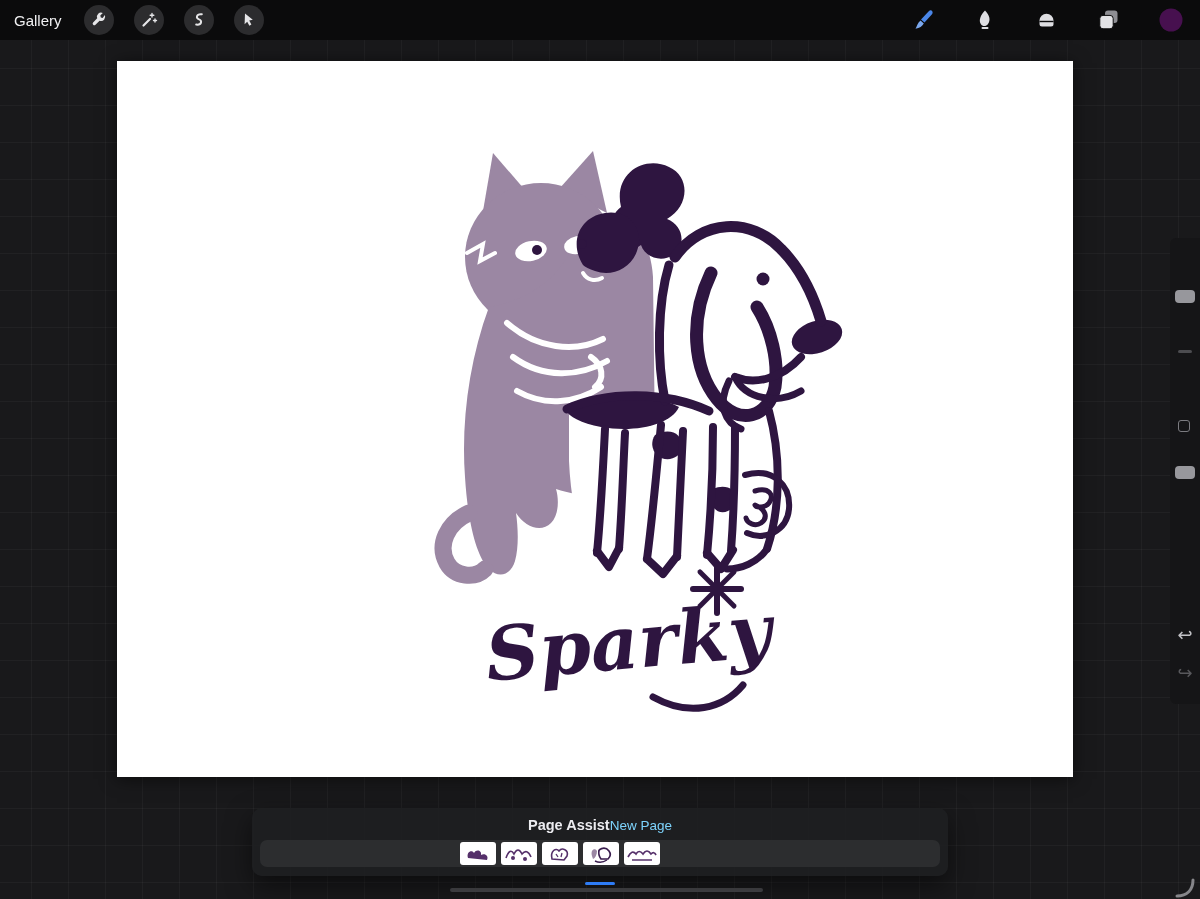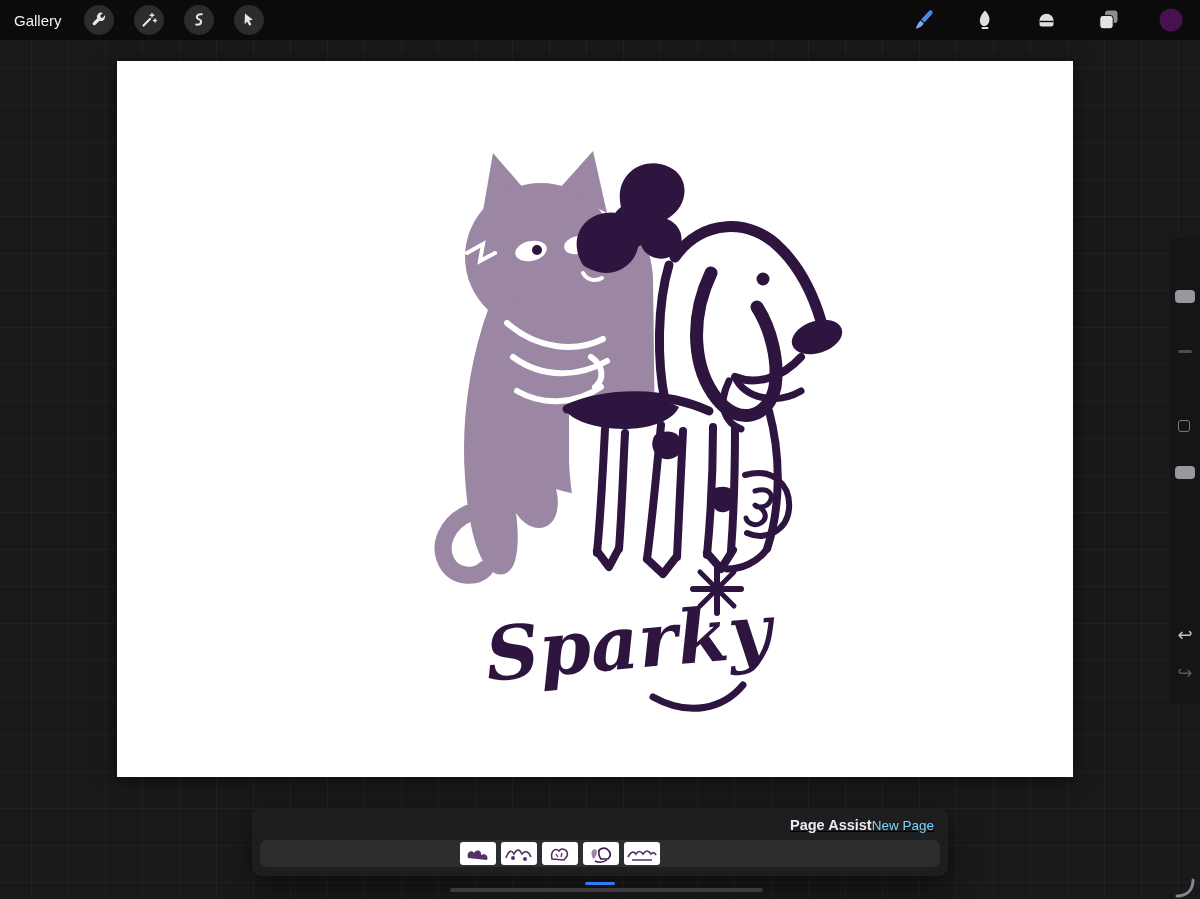--- a/index.html
+++ b/index.html
@@ -28,21 +28,21 @@
     border-radius:6px 0 0 6px;z-index:8;}
   .sHandle{position:absolute;left:5px;width:20px;height:13px;border-radius:4px;background:#97979c;}
   .sTick{position:absolute;left:8px;width:14px;height:3px;border-radius:2px;background:#4c4c50;}
   .sSquare{position:absolute;left:8px;width:12px;height:12px;border:1.6px solid #7b7b80;border-radius:3px;box-sizing:border-box;}
   .sUndo,.sRedo{position:absolute;left:0;width:30px;text-align:center;font-size:18px;line-height:22px;}
   .sUndo{color:#c2c2c6;}
   .sRedo{color:#58585c;}
   
   .panel{position:absolute;left:252px;top:808px;width:696px;box-sizing:border-box;
     background:rgba(30,31,33,0.97);border-radius:10px;box-shadow:0 10px 26px rgba(0,0,0,.5);z-index:9;}
-  .panelHead{display:flex;align-items:center;justify-content:flex-end;padding:9px 14px 5px;text-decoration:underline;}
+  .panelHead{display:flex;align-items:center;justify-content:center;padding:9px 14px 5px;}
   .panelTitle{color:#ececf0;font-size:14.5px;font-weight:bold;}
   .newPage{color:#7dd3fc;font-size:13.5px;cursor:default;}
   .track{margin:2px 8px 9px;height:27px;background:#2c2d2f;border-radius:7px;
     display:flex;align-items:center;justify-content:center;}
   .thumbs{display:flex;gap:5px;transform:translateX(-40px);}
   .thumb{width:36px;height:23px;background:#fff;border-radius:3px;overflow:hidden;}
   .thumb svg{display:block;width:100%;height:100%;}
   .pageIndicator{position:absolute;left:585px;top:882px;width:30px;height:3px;border-radius:2px;z-index:10;}
   .hscroll{position:absolute;left:450px;top:888px;width:313px;height:4px;border-radius:2px;background:#49494d;}
   .cornerHook{position:absolute;right:3px;bottom:1px;}

